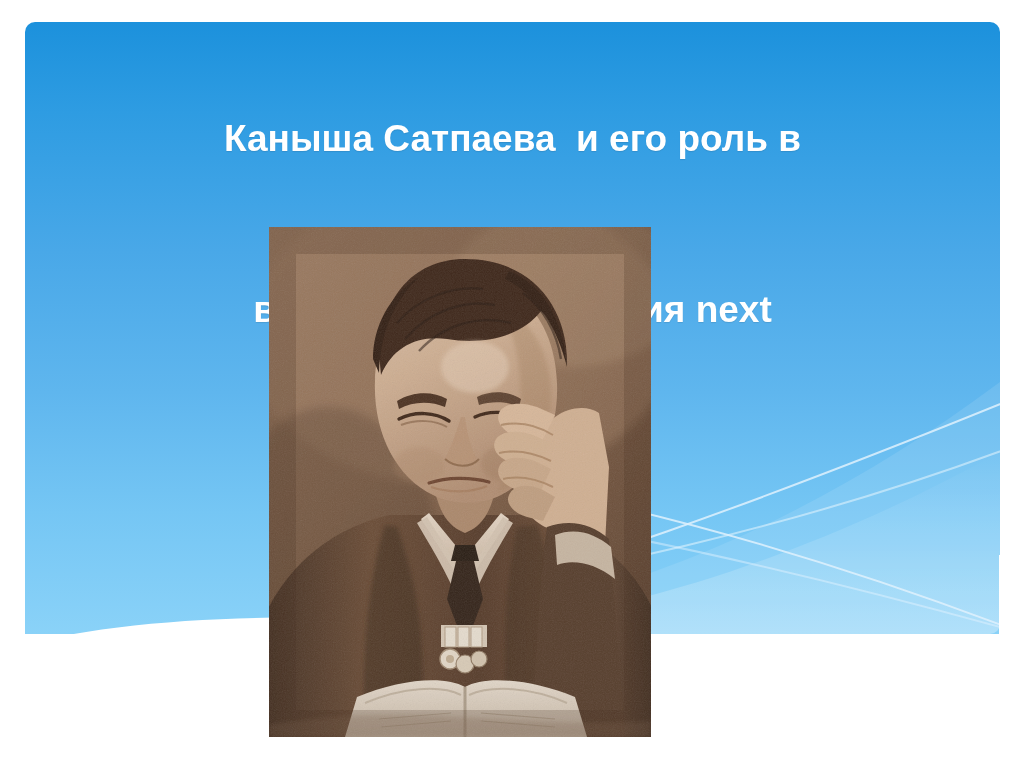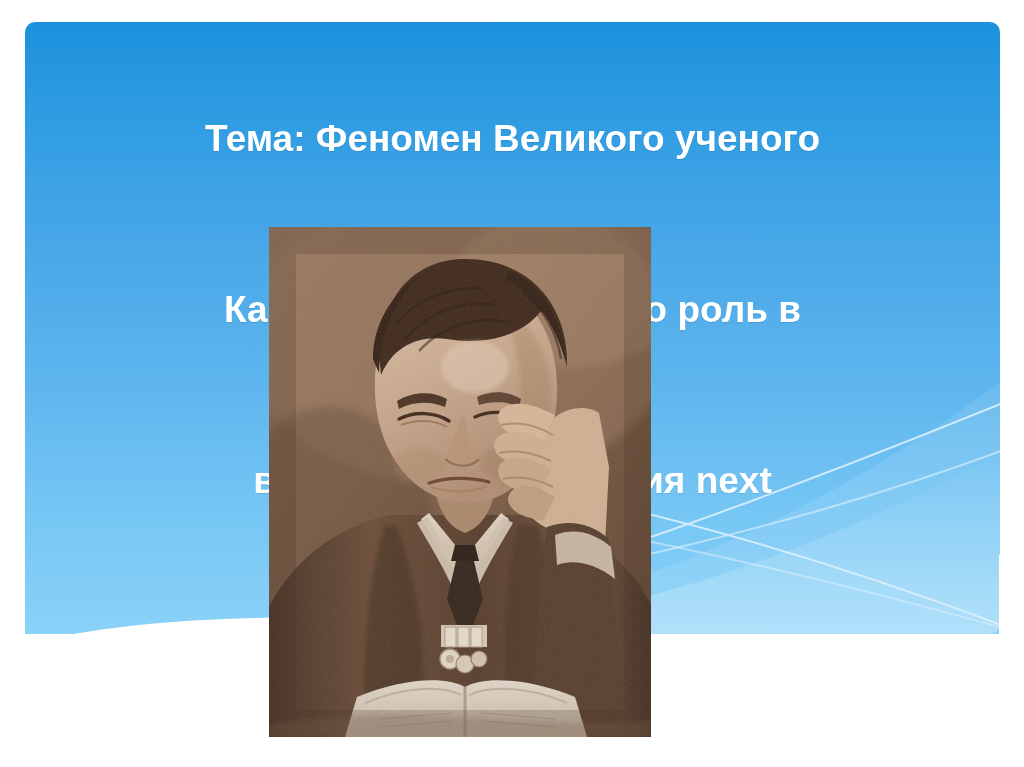--- a/index.html
+++ b/index.html
@@ -105,21 +105,20 @@
       <path d="M 0 96
                C 120 60 300 56 470 70
                C 640 84 830 100 1024 84
                L 1024 212 L 0 212 Z" fill="#ffffff"></path>
       <rect x="0" y="79" width="26" height="133" fill="#ffffff"></rect>
       <rect x="999" y="0" width="25" height="212" fill="#ffffff"></rect>
     </svg>
   </div>
 
   <div id="titleBlock">
-    <span class="tline">Тема: Феномен Великого ученого</span>
     <span class="tline">Каныша Сатпаева  и его роль в</span>
     <span class="tline">воспитании  поколения next</span>
   </div>
 
   <div id="photo">
     <svg viewBox="0 0 382 510" xmlns="http://www.w3.org/2000/svg" preserveAspectRatio="none">
       <defs>
         <linearGradient id="bgWall" x1="0" y1="0" x2="1" y2="1">
           <stop offset="0%" stop-color="#9a7a62"></stop>
           <stop offset="38%" stop-color="#8a6a52"></stop>

